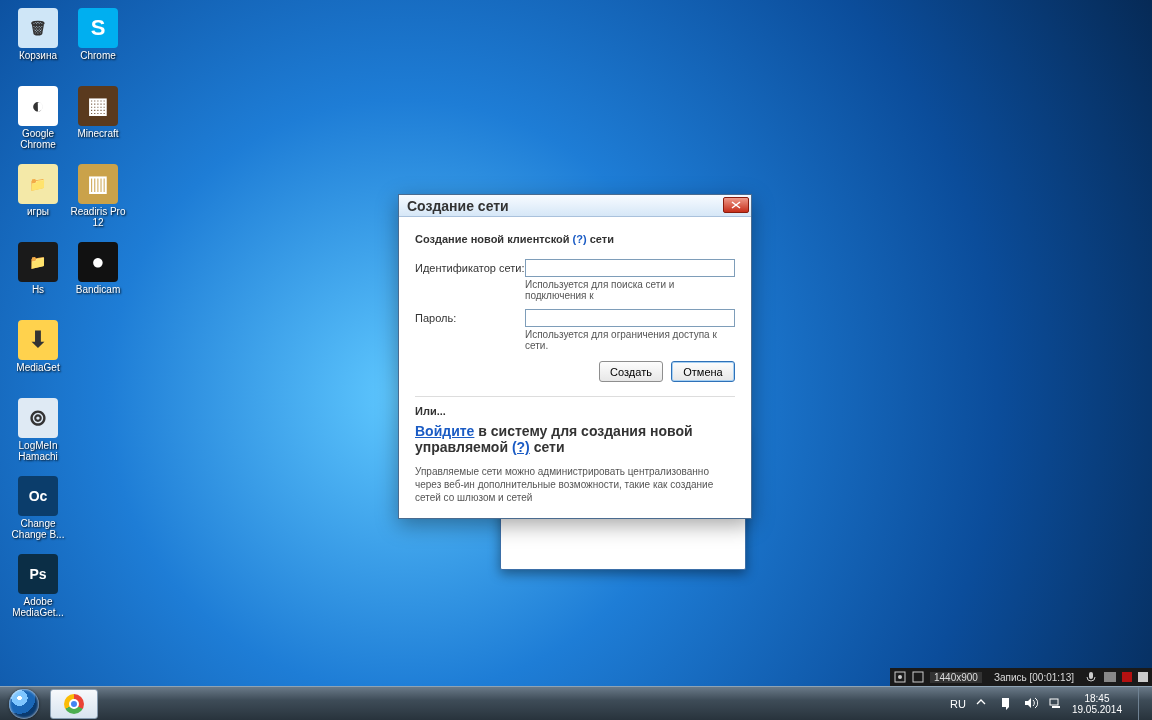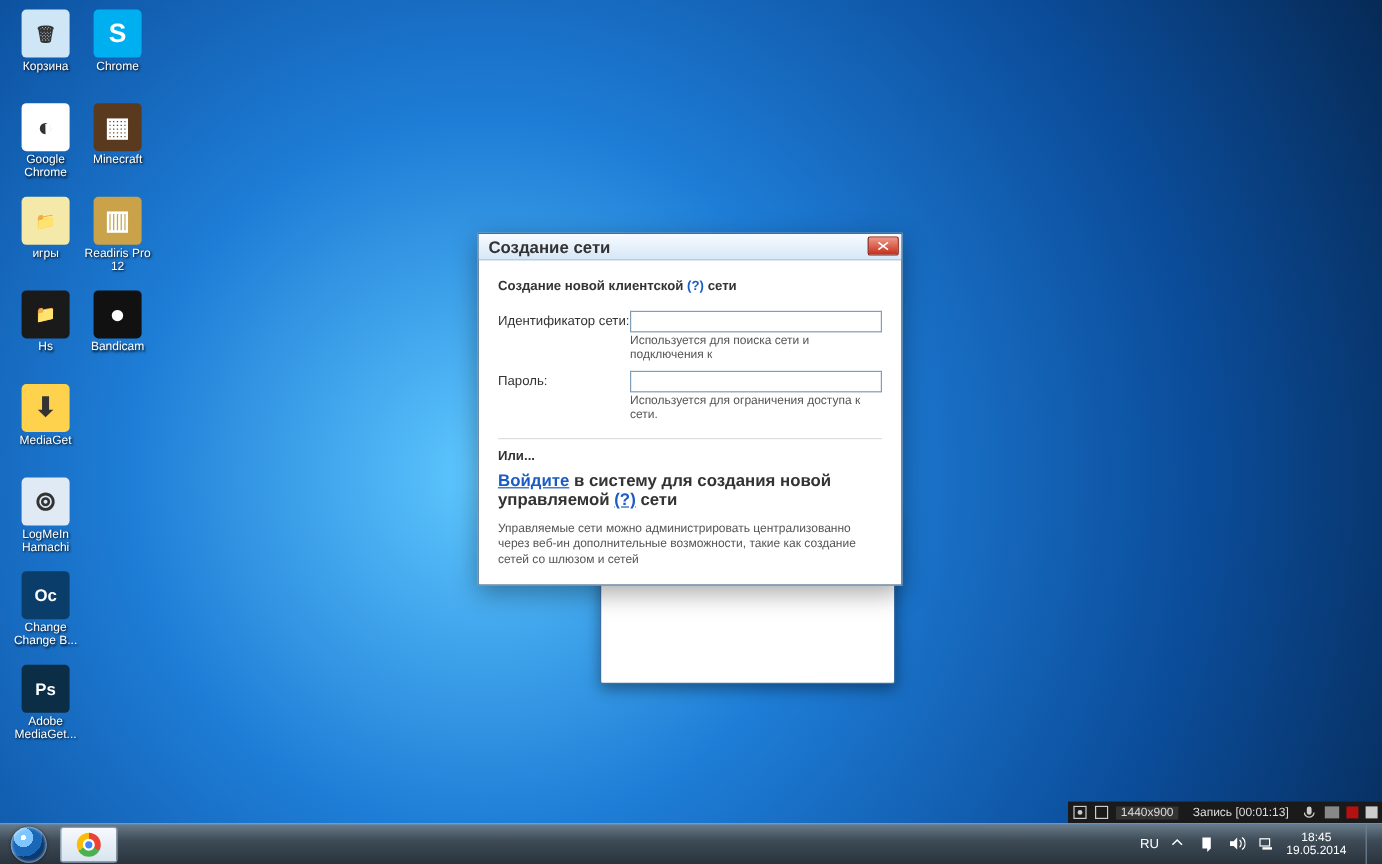--- a/index.html
+++ b/index.html
@@ -195,20 +195,24 @@
     </div>
     <div class="hint">Используется для поиска сети и подключения к</div>
 
     <div class="form-row">
       <div class="form-label">Пароль:</div>
       <input class="form-input" type="password" style="">
     </div>
     <div class="hint">Используется для ограничения доступа к сети.</div>
 
 
+    <div class="btn-row">
+      <button class="btn">Создать</button>
+      <button class="btn default">Отмена</button>
+    </div>
 
     <div class="divider"></div>
     <div class="or-label">Или...</div>
     <div class="login-line">
       <span class="lnk">Войдите</span><span> в систему для создания новой управляемой </span><span class="lnk">(?)</span><span> сети</span>
     </div>
     <div class="desc">Управляемые сети можно администрировать централизованно через веб-ин дополнительные возможности, такие как создание сетей со шлюзом и сетей</div>
   </div>
 </div>
 

